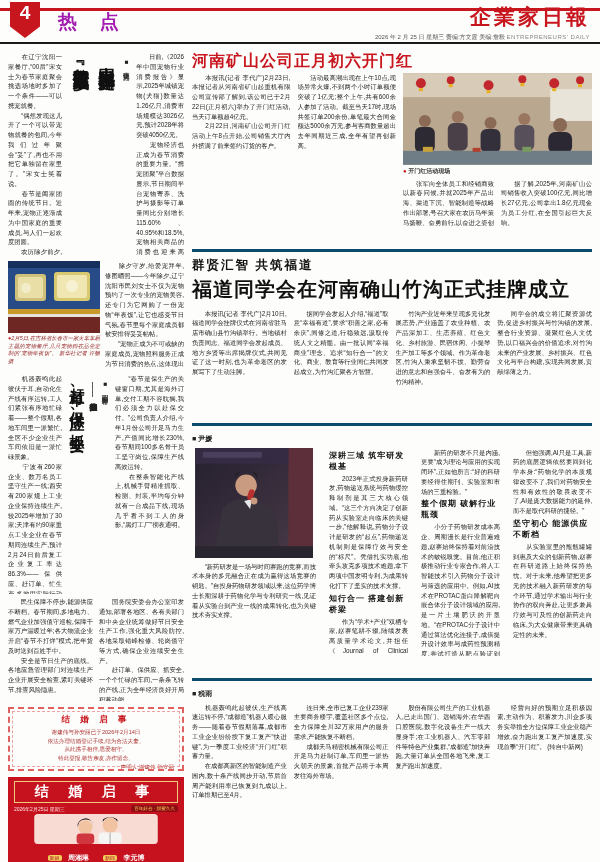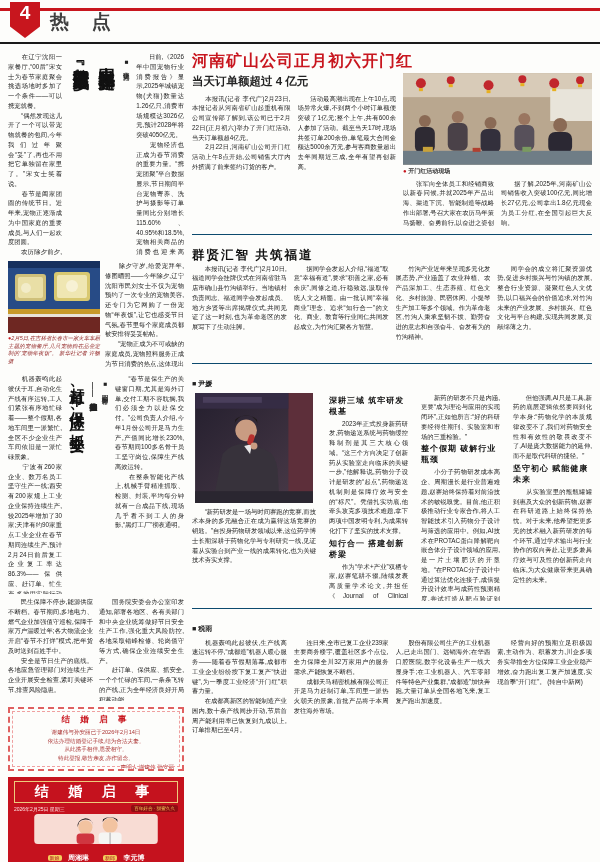--- a/index.html
+++ b/index.html
@@ -7,22 +7,22 @@
     font-family:"Liberation Sans", sans-serif; color:#1c1c1c; }
   .page { width:600px; height:862px; position:relative; background:#fdfdfb; }
 
   
   header { position:relative; height:44px; border-bottom:2px solid #1a1a1a; }
   .red-rule { position:absolute; top:8px; left:0; right:0; height:3px; background:#c8161e; }
   .badge { position:absolute; left:10px; top:2px; width:30px; height:36px; background:#c8161e;
     clip-path:polygon(0 0,100% 0,100% 68%,50% 100%,0 68%);
     display:flex; align-items:flex-start; justify-content:center; }
   .badge span { color:#fff; font-size:19px; font-weight:bold; line-height:1.2; }
-  .section-title { position:absolute; left:50px; top:9px; font-size:19px; font-weight:bold;
-    letter-spacing:9px; color:#404040; font-family:"Liberation Serif", serif; }
+  .section-title { position:absolute; left:58px; top:9px; font-size:19px; font-weight:bold;
+    letter-spacing:9px; color:#a21caf; font-family:"Liberation Serif", serif; }
   .mast-wrap { position:absolute; right:10px; top:3px; text-align:right; }
   .masthead { color:#c8161e; font-size:21px; font-weight:bold; letter-spacing:3px;
     font-family:"Liberation Serif", serif; }
   .dateline { margin-top:2px; font-size:6px; color:#555; }
   .dateline .en { color:#888; letter-spacing:.5px; }
 
   
   .content { display:flex; gap:8px; padding:8px 8px 0 8px; }
   .left-col { width:176px; flex:none; }
   .right-col { flex:1; min-width:0; }
@@ -81,21 +81,21 @@
     font-size:16px; letter-spacing:1px; line-height:1.1; }
   .mine-row { display:flex; gap:7px; margin-top:3px; }
   .mine-left { width:51%; flex:none; }
   .mine-left .subtitle { font-size:11.5px; font-weight:bold; color:#222; margin:1px 0 5px; }
   .mine-left .pair { height:122px; overflow:hidden; }
   .mine-right { flex:1; min-width:0; }
   .mine-right svg { display:block; width:100%; height:92px; }
   .mine-caption { font-size:6px; font-weight:bold; color:#333; margin:2px 0 3px; }
   .mine-right .pair { height:48px; overflow:hidden; }
 
-  .rule-sec { border-top:1px solid #0c4a6e; margin-top:7px; padding-top:12px; }
+  .rule-sec { border-top:3px solid #0c4a6e; margin-top:22px; padding-top:5px; }
   section.fudao .kicker { font-size:12.5px; font-weight:bold; color:#111; letter-spacing:2px; }
   section.fudao h2 { font-family:"Liberation Serif", serif; font-weight:bold; font-size:20px;
     letter-spacing:1px; margin:2px 0 6px; color:#111; }
   .fudao-row { display:flex; gap:7px; height:92px; overflow:hidden; }
   .fudao-row .tcol { flex:1; }
 
   section.zhao h2 { font-family:"Liberation Serif", serif; font-weight:bold; font-size:18.5px;
     letter-spacing:.5px; color:#111; }
   .byline { font-size:7px; font-weight:bold; color:#222; margin:3px 0 4px; }
   .zrow { display:flex; gap:13px; height:208px; overflow:hidden; }
@@ -114,20 +114,27 @@
 <body>
 
 <div class="page">
 
   <header>
     <div class="red-rule"></div>
     <div class="badge">
       <span>4</span>
     </div>
     <div class="section-title">热 点</div>
+    <div class="mast-wrap">
+      <div class="masthead">企業家日報</div>
+      <div class="dateline">
+        <span>2026 年 2 月 25 日  星期三  责编:方文霆  美编:詹毅</span>
+        <span class="en">ENTREPRENEURS' DAILY</span>
+      </div>
+    </div>
   </header>
 
   <main class="content">
 
     <aside class="left-col">
 
       <section class="art-pets">
         <div class="vrow">
           <div class="tcol">　　在辽宁沈阳一家餐厅,“00后”宋女士为春节家庭聚会挑选场地时多加了一个条件——可以携宠就餐。
 　　“偶然发现这儿开了一个可以带宠物就餐的包间,今年我们过年聚会“妥”了,再也不用把它单独留在家里了。”宋女士笑着说。
@@ -226,21 +233,20 @@
       </section>
 
     </aside>
 
     <div class="right-col">
 
       <section class="mine">
         <h1>河南矿山公司正月初六开门红</h1>
         <div class="mine-row">
           <div class="mine-left">
-            <div class="subtitle">当天订单额超过 4 亿元</div>
             <div class="pair">
               <div class="tcol">　　本报讯(记者 李代广)2月23日,本报记者从河南省矿山起重机有限公司宣传部了解到,该公司已于2月22日(正月初六)举办了开门红活动,当天订单额超4亿元。
 　　2月22日,河南矿山公司开门红活动上午8点开始,公司销售大厅内外挤满了前来签约订货的客户。</div>
               <div class="tcol">　　活动最高潮出现在上午10点,现场异常火爆,不到两个小时订单额便突破了1亿元;整个上午,共有600余人参加了活动。截至当天17时,现场共签订单200余份,单笔最大合同金额达5000余万元,参与客商数量超出去年同期近三成,全年有望再创新高。</div>
             </div>
           </div>
           <div class="mine-right">
             <svg viewBox="0 0 190 92">
               <rect x="0" y="0" width="190" height="92" fill="#b9a78f"></rect>
               <rect x="0" y="0" width="190" height="24" fill="#d8cbb8"></rect>
@@ -285,20 +291,21 @@
             <div class="pair">
               <div class="tcol">　　张军向全体员工和经销商致以新春问候,并就2025年产品出海、渠道下沉、智能制造等战略作出部署,号召大家在农历马年策马扬鞭、奋勇前行,以奋进之姿创造新的辉煌。</div>
               <div class="tcol">　　据了解,2025年,河南矿山公司销售收入突破100亿元,同比增长27亿元,公司拿出1.8亿元现金为员工分红,在全国引起巨大反响。</div>
             </div>
           </div>
         </div>
       </section>
 
       <section class="fudao rule-sec">
         <div class="kicker">群贤汇智 共筑福道</div>
+        <h2>福道同学会在河南确山竹沟正式挂牌成立</h2>
         <div class="fudao-row">
           <div class="tcol">　　本报讯(记者 李代广)2月10日,福道同学会挂牌仪式在河南省驻马店市确山县竹沟镇举行。当地镇村负责同志、福道同学会发起成员、地方乡贤等出席揭牌仪式,共同见证了这一时刻,也为革命老区的发展写下了生动注脚。</div>
           <div class="tcol">　　据同学会发起人介绍,“福道”取意“幸福有道”,要求“积善之家,必有余庆”,同修之道,行稳致远,汲取传统人文之精髓。由一批认同“幸福商业”理念、追求“知行合一”的文化、商业、教育等行业同仁共同发起成立,为竹沟汇聚各方智慧。</div>
           <div class="tcol">　　竹沟产业近年来呈现多元化发展态势,产业涵盖了农业种植、农产品深加工、生态养殖、红色文化、乡村旅游、民宿休闲、小提琴生产加工等多个领域。作为革命老区,竹沟人秉承坚韧不拔、勤劳奋进的意志和自强奋斗、奋发有为的竹沟精神。</div>
           <div class="tcol">　　同学会的成立将汇聚资源优势,促进乡村振兴与竹沟镇的发展,整合行业资源、凝聚红色人文优势,以口福兴会的价值追求,对竹沟未来的产业发展、乡村振兴、红色文化与平台构建,实现共同发展,贡献绵薄之力。</div>
         </div>
       </section>
 
       <section class="zhao rule-sec">
         <div class="byline">■ 尹媛</div>
@@ -331,21 +338,21 @@
             <div class="zsub">知行合一 搭建创新桥梁</div>
             <div class="tcol">　　作为“学术+产业”双栖专家,赵赛笔耕不辍,陆续发表高质量学术论文,并担任《Journal of Clinical Medicine Research》等国际期刊审稿人,在《Food &amp; Medicine Homology》担任青年编委,持续输出专业见解。</div>
           </div>
           <div class="zcol">
             <div class="tcol">　　新药的研发不只是内涵,更要“成为理论与应用的实现闭环”,正如他所言:“好的科研要经得住期刊、实验室和市场的三重检验。”</div>
             <div class="zsub">整个假期 破解行业瓶颈</div>
             <div class="tcol">　　小分子药物研发成本高企、周期漫长是行业普遍难题,赵赛始终保持着对前沿技术的敏锐嗅觉。目前,他正积极推动行业专家合作,将人工智能技术引入药物分子设计与筛选的应用中。例如,AI技术在PROTAC蛋白降解靶向嵌合体分子设计领域的应用,是一片土壤肥沃的开垦地。“在PROTAC分子设计中通过算法优化连接子,成倍提升设计效率与成药性预测精度,尝试打造从靶点验证到PROTAC分子的完整设计平台。”“传统PROTAC研发周期需要不断迭代,我们希望借助算法把这个过程压缩。”赵赛介绍,这一平台尚在探索阶段,相关研究成果正以论文形式发表。</div>
           </div>
           <div class="zcol">
             <div class="tcol">　　但他强调,AI只是工具,新药的底层逻辑依然要回到化学本身:“药物化学的本质规律改变不了,我们对药物安全性和有效性的敬畏改变不了,AI是庞大数据能力的延伸,而不是取代科研的捷径。”</div>
-            <div class="zsub">坚守初心 赋能健康未来</div>
+            <div class="zsub">坚守初心 能源供应不断档</div>
             <div class="tcol">　　从实验室里的瓶瓶罐罐到惠及大众的创新药物,赵赛在科研道路上始终保持热忱。对于未来,他希望把更多元的技术融入新药研发的每个环节,通过学术输出与行业协作的双向奔赴,让更多兼具疗效与可及性的创新药走向临床,为大众健康带来更具确定性的未来。</div>
           </div>
         </div>
       </section>
 
       <section class="chengdu rule-sec">
         <div class="byline">■ 税雨</div>
         <div class="cd-row">
           <div class="tcol">　　机器轰鸣此起彼伏,生产线高速运转不停,“成都造”机器人暖心服务——随着春节假期落幕,成都市工业企业纷纷按下复工复产“快进键”,为一季度工业经济“开门红”积蓄力量。
 　　在成都高新区的智能制造产业园内,数十条产线同步开动,节后首周产能利用率已恢复到九成以上,订单排期已至4月。</div>

